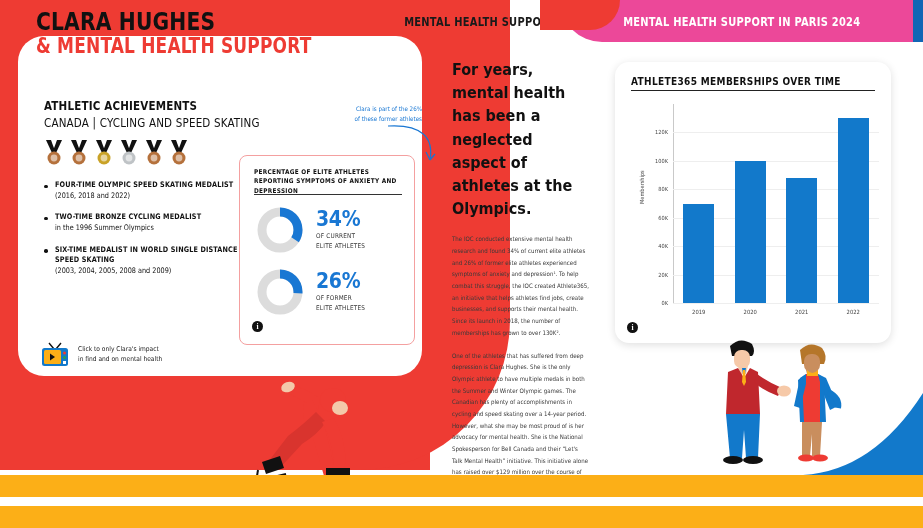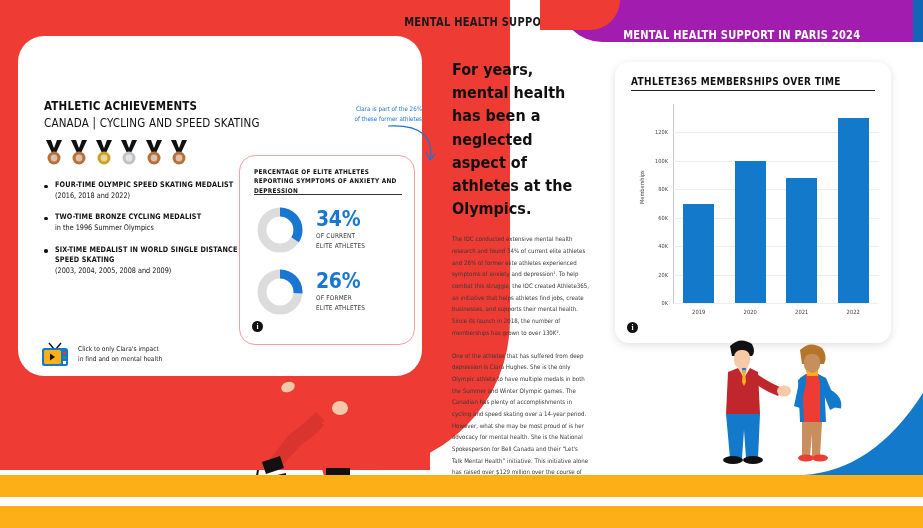--- a/index.html
+++ b/index.html
@@ -45,23 +45,23 @@
   .header-mid-title {
     font-family: "DejaVu Sans Condensed", "Liberation Sans Narrow", "Liberation Sans", sans-serif;
     font-weight: 700; font-size: 12.5px; letter-spacing: .3px;
     color: #1a1a1a; text-transform: uppercase;
     transform: scaleX(.88); transform-origin: center;
     white-space: nowrap;
   }
   .header-right {
     position: absolute; left: 560px; top: 0;
     width: 363px; height: 42px;
-    background: #a21caf;
+    background: #ec4899;
     border-radius: 0 0 0 58px;
-    display: flex; align-items: flex-end; justify-content: center;
+    display: flex; align-items: center; justify-content: center;
   }
   .header-right-title {
     font-family: "DejaVu Sans Condensed", "Liberation Sans Narrow", "Liberation Sans", sans-serif;
     font-weight: 700; font-size: 12.5px; letter-spacing: .3px;
     color: #ffffff; text-transform: uppercase;
     transform: scaleX(.88); transform-origin: center;
     white-space: nowrap;
   }
   .header-right-notch {
     position: absolute; left: 540px; top: 0;
@@ -126,21 +126,21 @@
     font-family: "DejaVu Sans Condensed", "Liberation Sans Narrow", "Liberation Sans", sans-serif;
     font-size: 6.6px; line-height: 1.5; color: #222;
   }
 
   
   .donut-card {
     position: absolute; left: 239px; top: 155px;
     width: 176px; height: 190px;
     background: #ffffff;
     border: 1.6px solid #F4A0A0;
-    border-radius: 16px;
+    border-radius: 8px;
     z-index: 5;
   }
   .donut-card-title {
     position: absolute; left: 14px; top: 12px; width: 150px;
     font-family: "DejaVu Sans Condensed", "Liberation Sans Narrow", "Liberation Sans", sans-serif;
     font-size: 6.4px; font-weight: 700; color: #111;
     letter-spacing: .3px; line-height: 1.45; text-transform: uppercase;
   }
   .donut-rule {
     position: absolute; left: 14px; top: 38px; width: 148px; height: 1px; background: #333;
@@ -247,20 +247,24 @@
 
   <div class="header-mid">
     <div class="header-mid-title">MENTAL HEALTH SUPPORT &amp; THE OLYMPICS</div>
   </div>
   <div class="header-right">
     <div class="header-right-title">MENTAL HEALTH SUPPORT IN PARIS 2024</div>
   </div>
   <div class="header-right-notch"></div>
   <div class="header-right-edge"></div>
 
+  <div class="title-block">
+    <div class="title-1">CLARA HUGHES</div>
+    <div class="title-2">&amp; MENTAL HEALTH SUPPORT</div>
+  </div>
 
   <div class="ach">
     <div class="ach-h1">ATHLETIC ACHIEVEMENTS</div>
     <div class="ach-h2">CANADA  |  CYCLING AND SPEED SKATING</div>
 
     <div class="medals" id="medals-row">
         <div class="medal"><svg width="20" height="26" viewBox="0 0 20 26">
             <path d="M2 0 L7 0 L11 11 L8 13 Z" fill="#111"></path>
             <path d="M18 0 L13 0 L9 11 L12 13 Z" fill="#111"></path>
             <circle cx="10" cy="18" r="6.5" fill="#B5713C"></circle>

